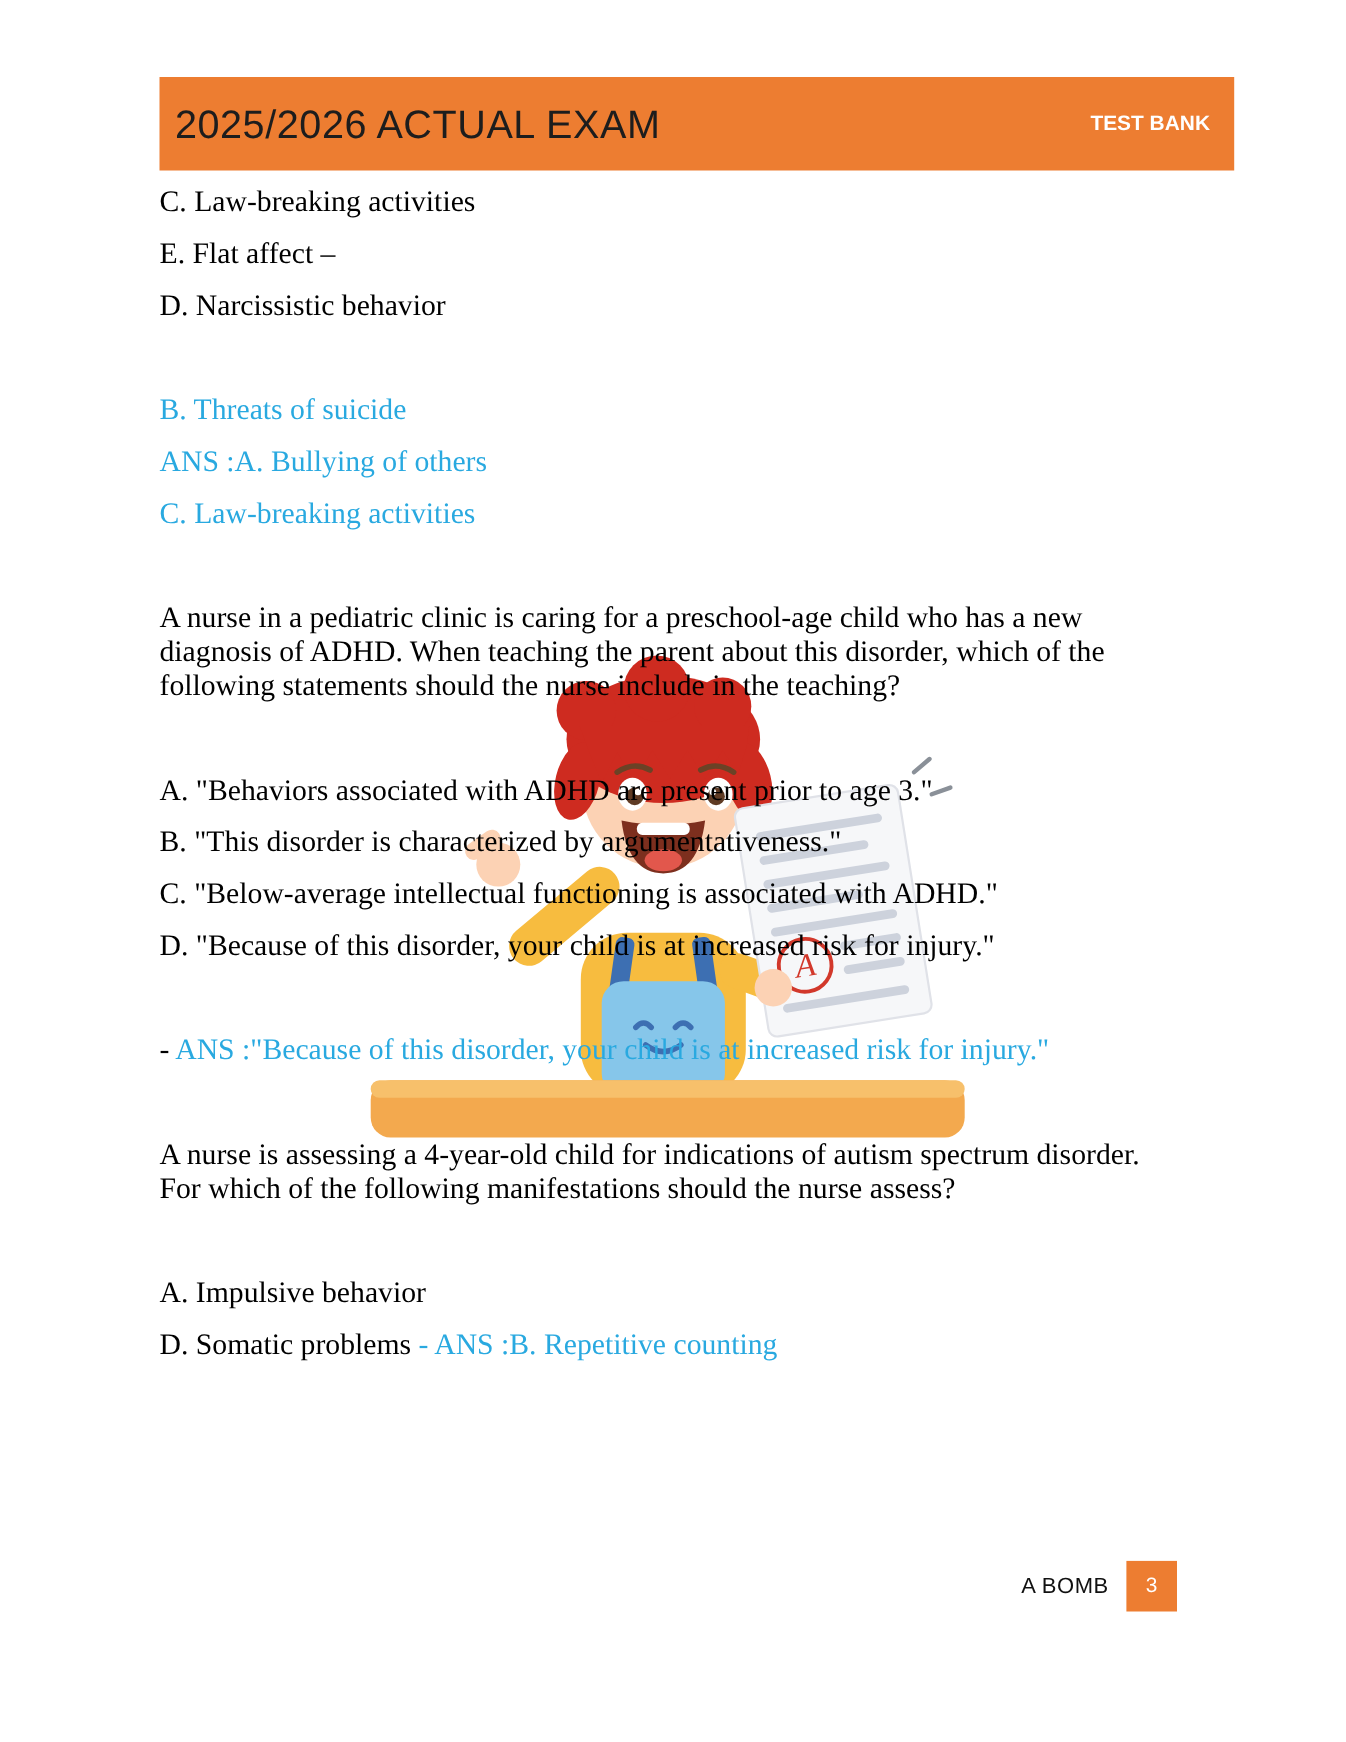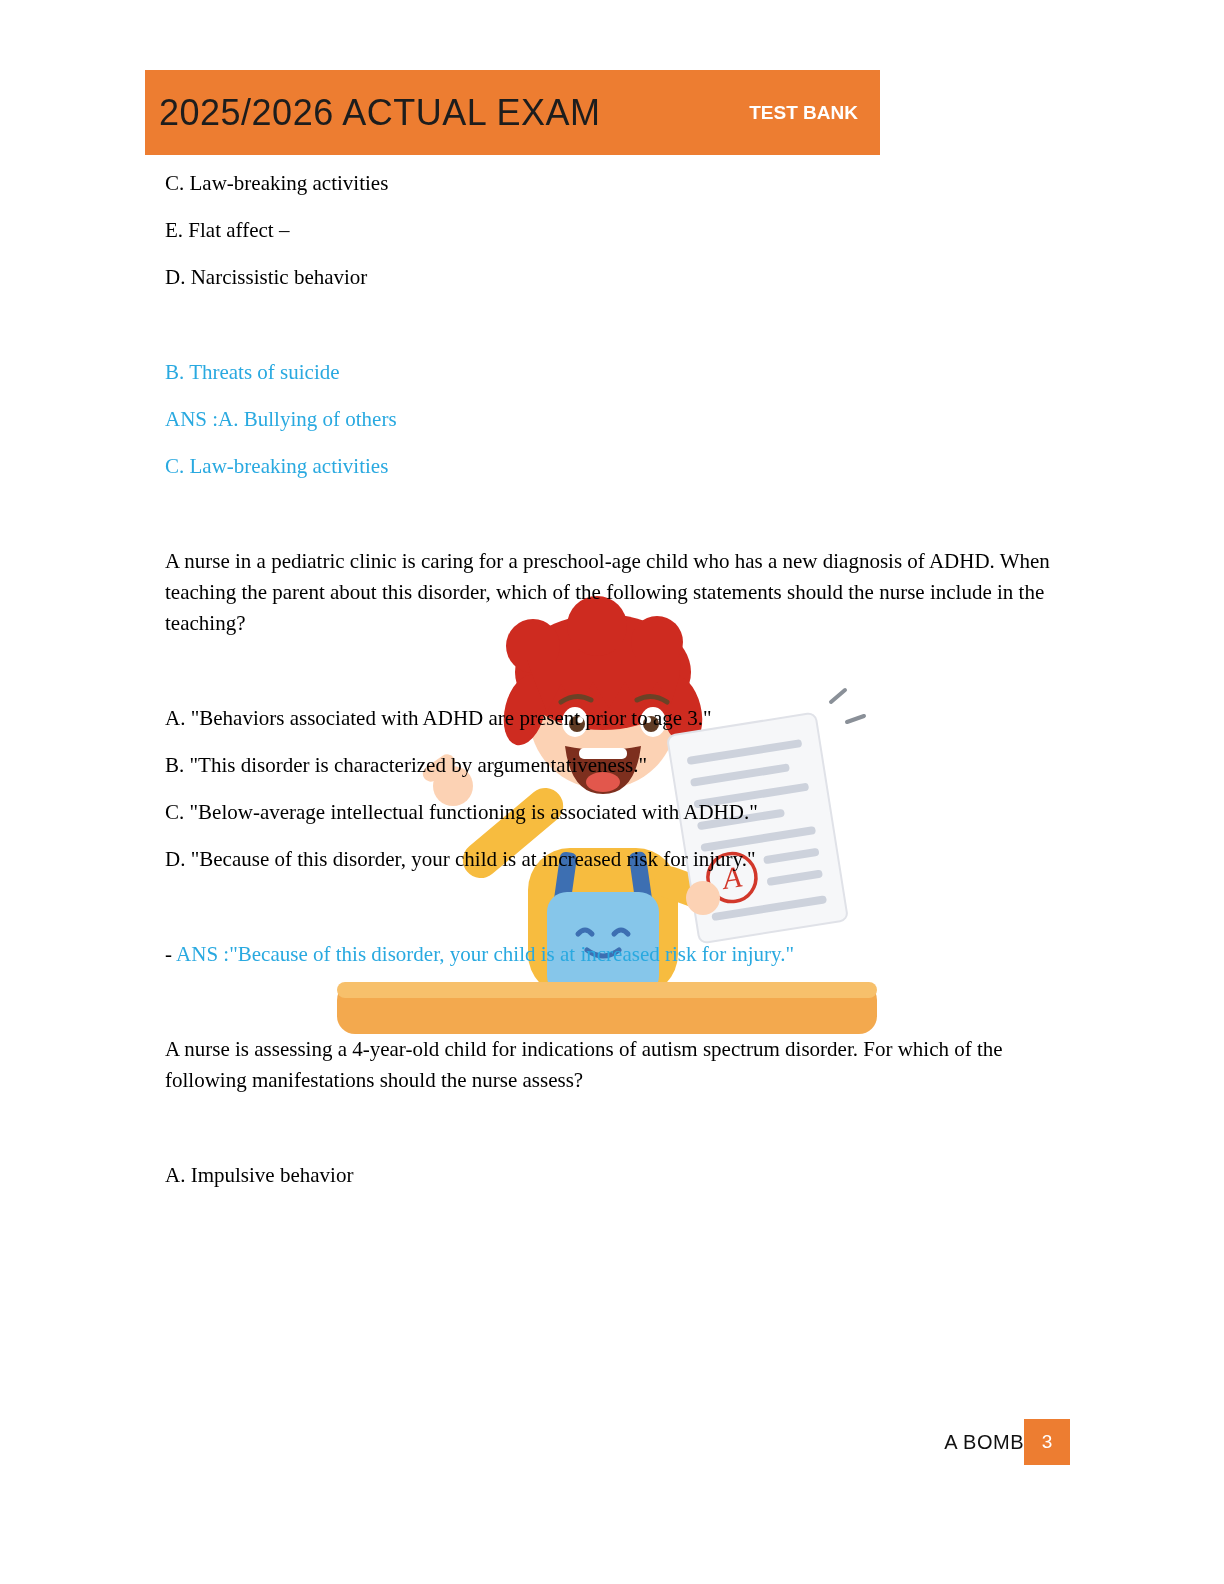--- a/index.html
+++ b/index.html
@@ -11,21 +11,21 @@
     background: #ffffff;
     overflow: hidden;
     font-family: "Liberation Serif", serif;
     color: #000000;
   }
   
   .banner {
     position: absolute;
     left: 145px;
     top: 70px;
-    width: 735px;
+    width: 977px;
     height: 85px;
     background: #ED7D31;
     display: flex;
     align-items: center;
     justify-content: space-between;
     padding: 0 16px 0 14px;
     z-index: 3;
   }
   .banner-title {
     font-family: "Liberation Sans", sans-serif;
@@ -43,41 +43,41 @@
   }
   
   .content {
     position: absolute;
     left: 145px;
     top: 168px;
     width: 930px;
     z-index: 2;
   }
   .line, .para {
-    font-size: 21px;
+    font-size: 27px;
     line-height: 31px;
     margin-bottom: 16px;
-    margin-left: 20px;
   }
   .blue { color: #29A9E0; }
   .spacer { height: 48px; }
   
   .illustration {
     position: absolute;
     left: 335px;
     top: 590px;
     z-index: 1;
   }
   
   .footer {
     position: absolute;
     top: 1419px;
     right: 154px;
     display: flex;
     align-items: center;
+    gap: 16px;
     z-index: 3;
     font-family: "Liberation Sans", sans-serif;
   }
   .footer-label {
     font-size: 20px;
     color: #111111;
     letter-spacing: 0.5px;
   }
   .page-num {
     width: 46px;
@@ -192,20 +192,21 @@
 
     <p class="line"><span>- </span><span class="blue">ANS :"Because of this disorder, your child is at increased risk for injury."</span></p>
 
     <div class="spacer"></div>
 
     <p class="para">A nurse is assessing a 4-year-old child for indications of autism spectrum disorder. For which of the following manifestations should the nurse assess?</p>
 
     <div class="spacer"></div>
 
     <p class="line">A. Impulsive behavior</p>
+    <p class="line"><span>D. Somatic problems </span><span class="blue">- ANS :B. Repetitive counting</span></p>
 
   </div>
 
   <div class="footer">
     <span class="footer-label">A BOMB</span>
     <div class="page-num">3</div>
   </div>
 
 </div>
 

